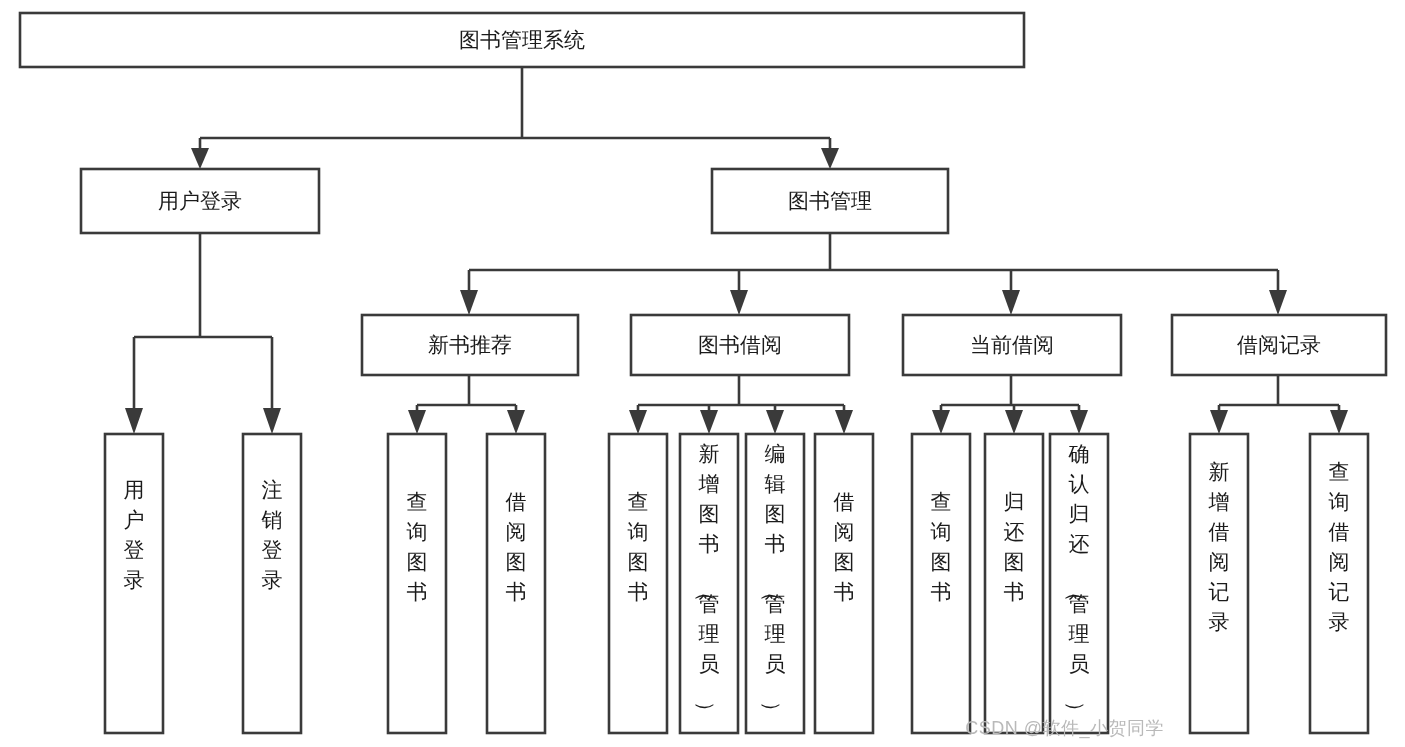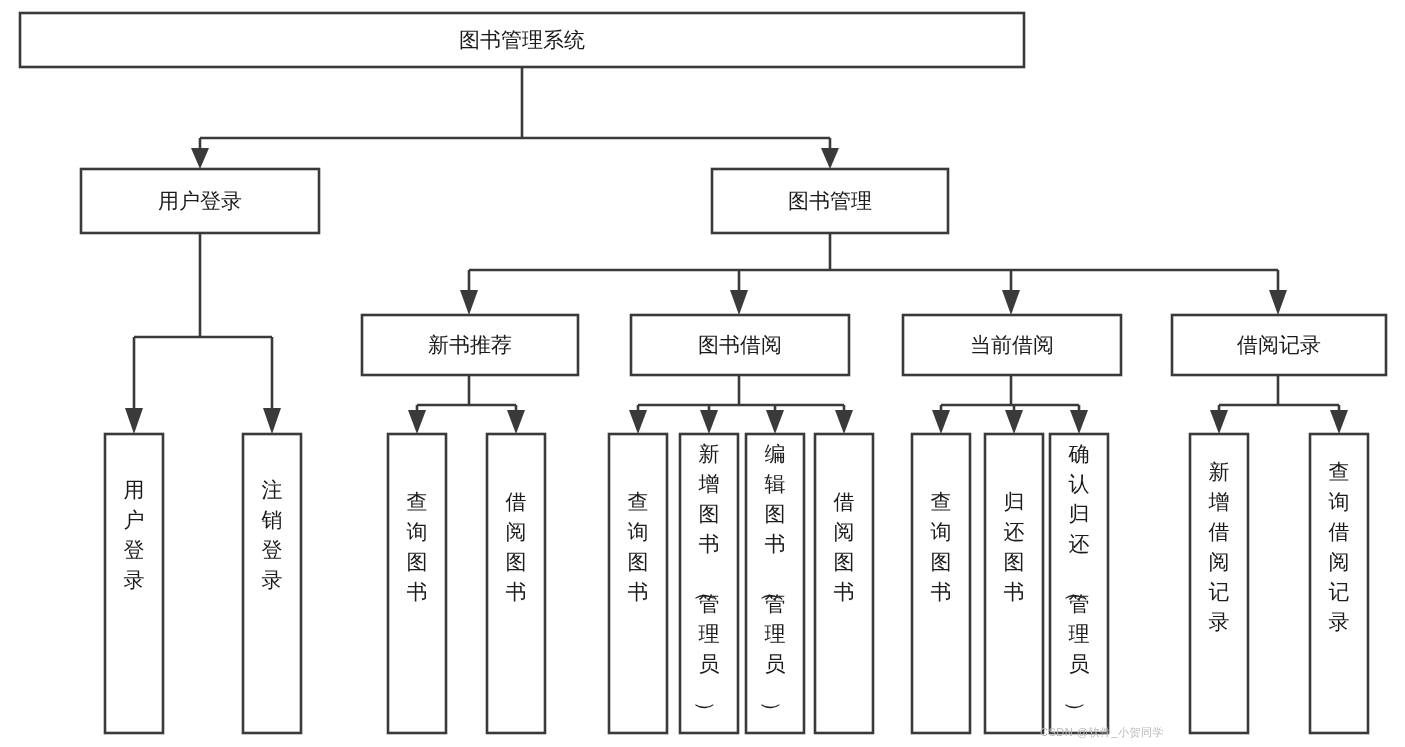--- a/index.html
+++ b/index.html
@@ -52,21 +52,21 @@
     fill: #1b1b1b;
     font-family: "Liberation Sans", "DejaVu Sans", sans-serif;
     font-size: 21px;
     text-anchor: middle;
   }
   .watermark-text {
     position: absolute;
     right: 10px;
     bottom: 7px;
     font-family: "Liberation Sans", "DejaVu Sans", sans-serif;
-    font-size: 11px;
+    font-size: 18px;
     color: #b9b9b9;
     white-space: nowrap;
     letter-spacing: 0.5px;
     user-select: none;
   }
 </style>
 </head>
 <body>
 
 <div id="diagram-root">

